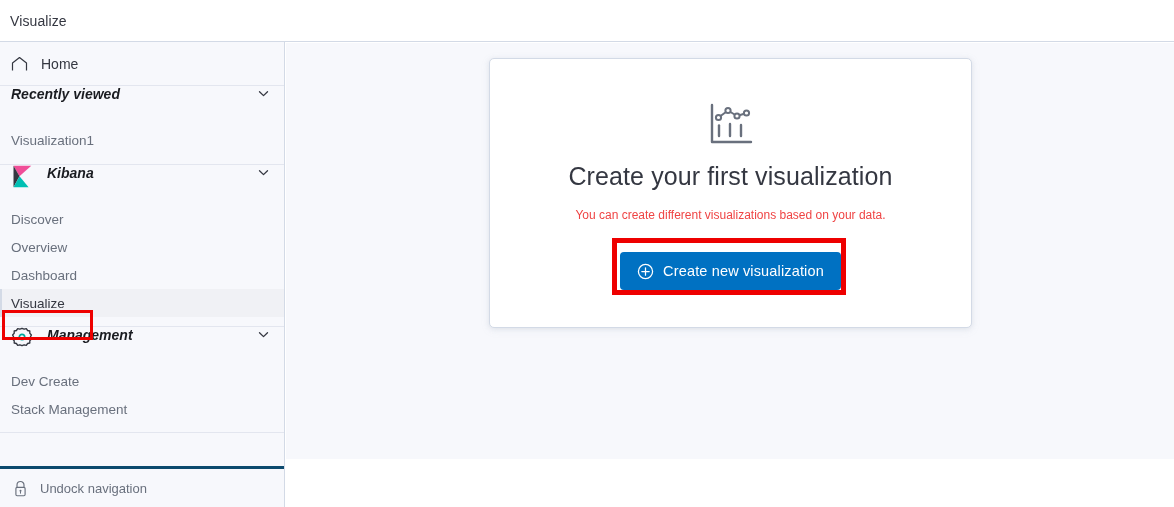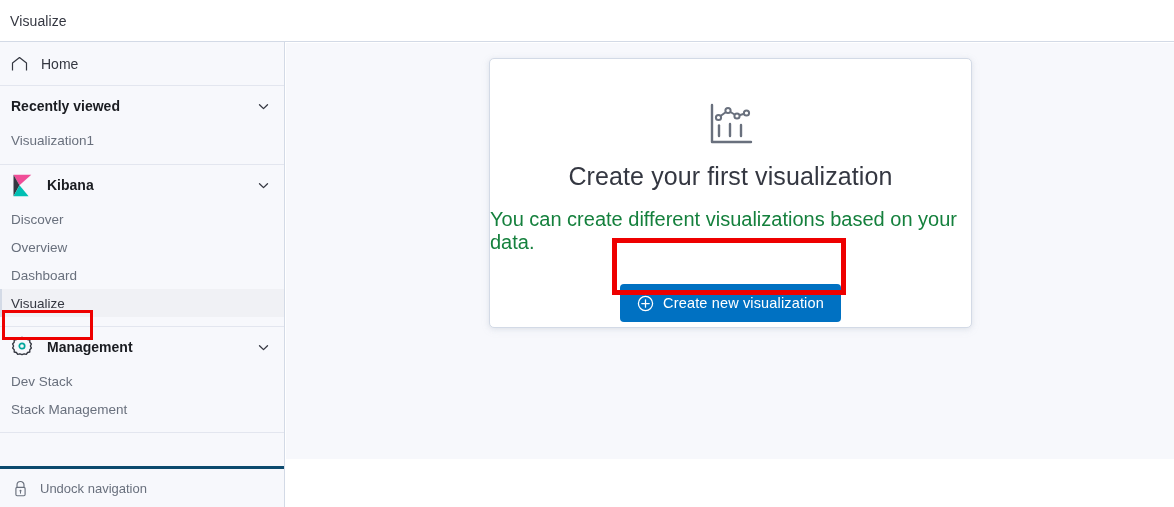--- a/index.html
+++ b/index.html
@@ -61,23 +61,24 @@
   .home-label {
     font-size: 14px;
     color: #343741;
     margin-left: 13px;
   }
 
   
   .group-header {
     height: 40px;
     display: flex;
-    align-items: center;
+    align-items: flex-start;
     padding: 0 14px 0 11px;
     cursor: pointer;
+    font-style: italic;
   }
   .group-header .gh-icon {
     width: 22px; height: 22px;
     display: flex; align-items: center; justify-content: center;
     flex: 0 0 auto;
   }
   .group-title {
     font-size: 14px;
     font-weight: bold;
     color: #1a1c21;
@@ -169,22 +170,22 @@
   .card-title {
     margin-top: 14px;
     font-size: 25px;
     font-weight: normal;
     color: #343741;
     letter-spacing: .1px;
   }
 
   .card-sub {
     margin-top: 17px;
-    font-size: 20px;
-    color: #15803d;
+    font-size: 12px;
+    color: #ef4444;
   }
 
   .primary-btn {
     margin-top: 30px;
     height: 38px;
     padding: 0 17px;
     background: #0071c2;
     color: #ffffff;
     border: none;
     border-radius: 4px;
@@ -290,21 +291,21 @@
         </span>
         <span class="group-title with-icon">Management</span>
         <span class="chev">
           <svg width="13" height="13" viewBox="0 0 13 13">
             <path d="M2.5 4.8L6.5 8.6L10.5 4.8" fill="none" stroke="#343741" stroke-width="1.3" stroke-linecap="round" stroke-linejoin="round"></path>
           </svg>
         </span>
       </div>
       <div class="group-items">
         <div class="nav-item">
-          <span>Dev Stack</span>
+          <span>Dev Create</span>
         </div>
         <div class="nav-item">
           <span>Stack Management</span>
         </div>
       </div>
     </div>
 
     <div class="sidebar-footer">
       <span>
         <svg width="15" height="17" viewBox="0 0 15 17">

